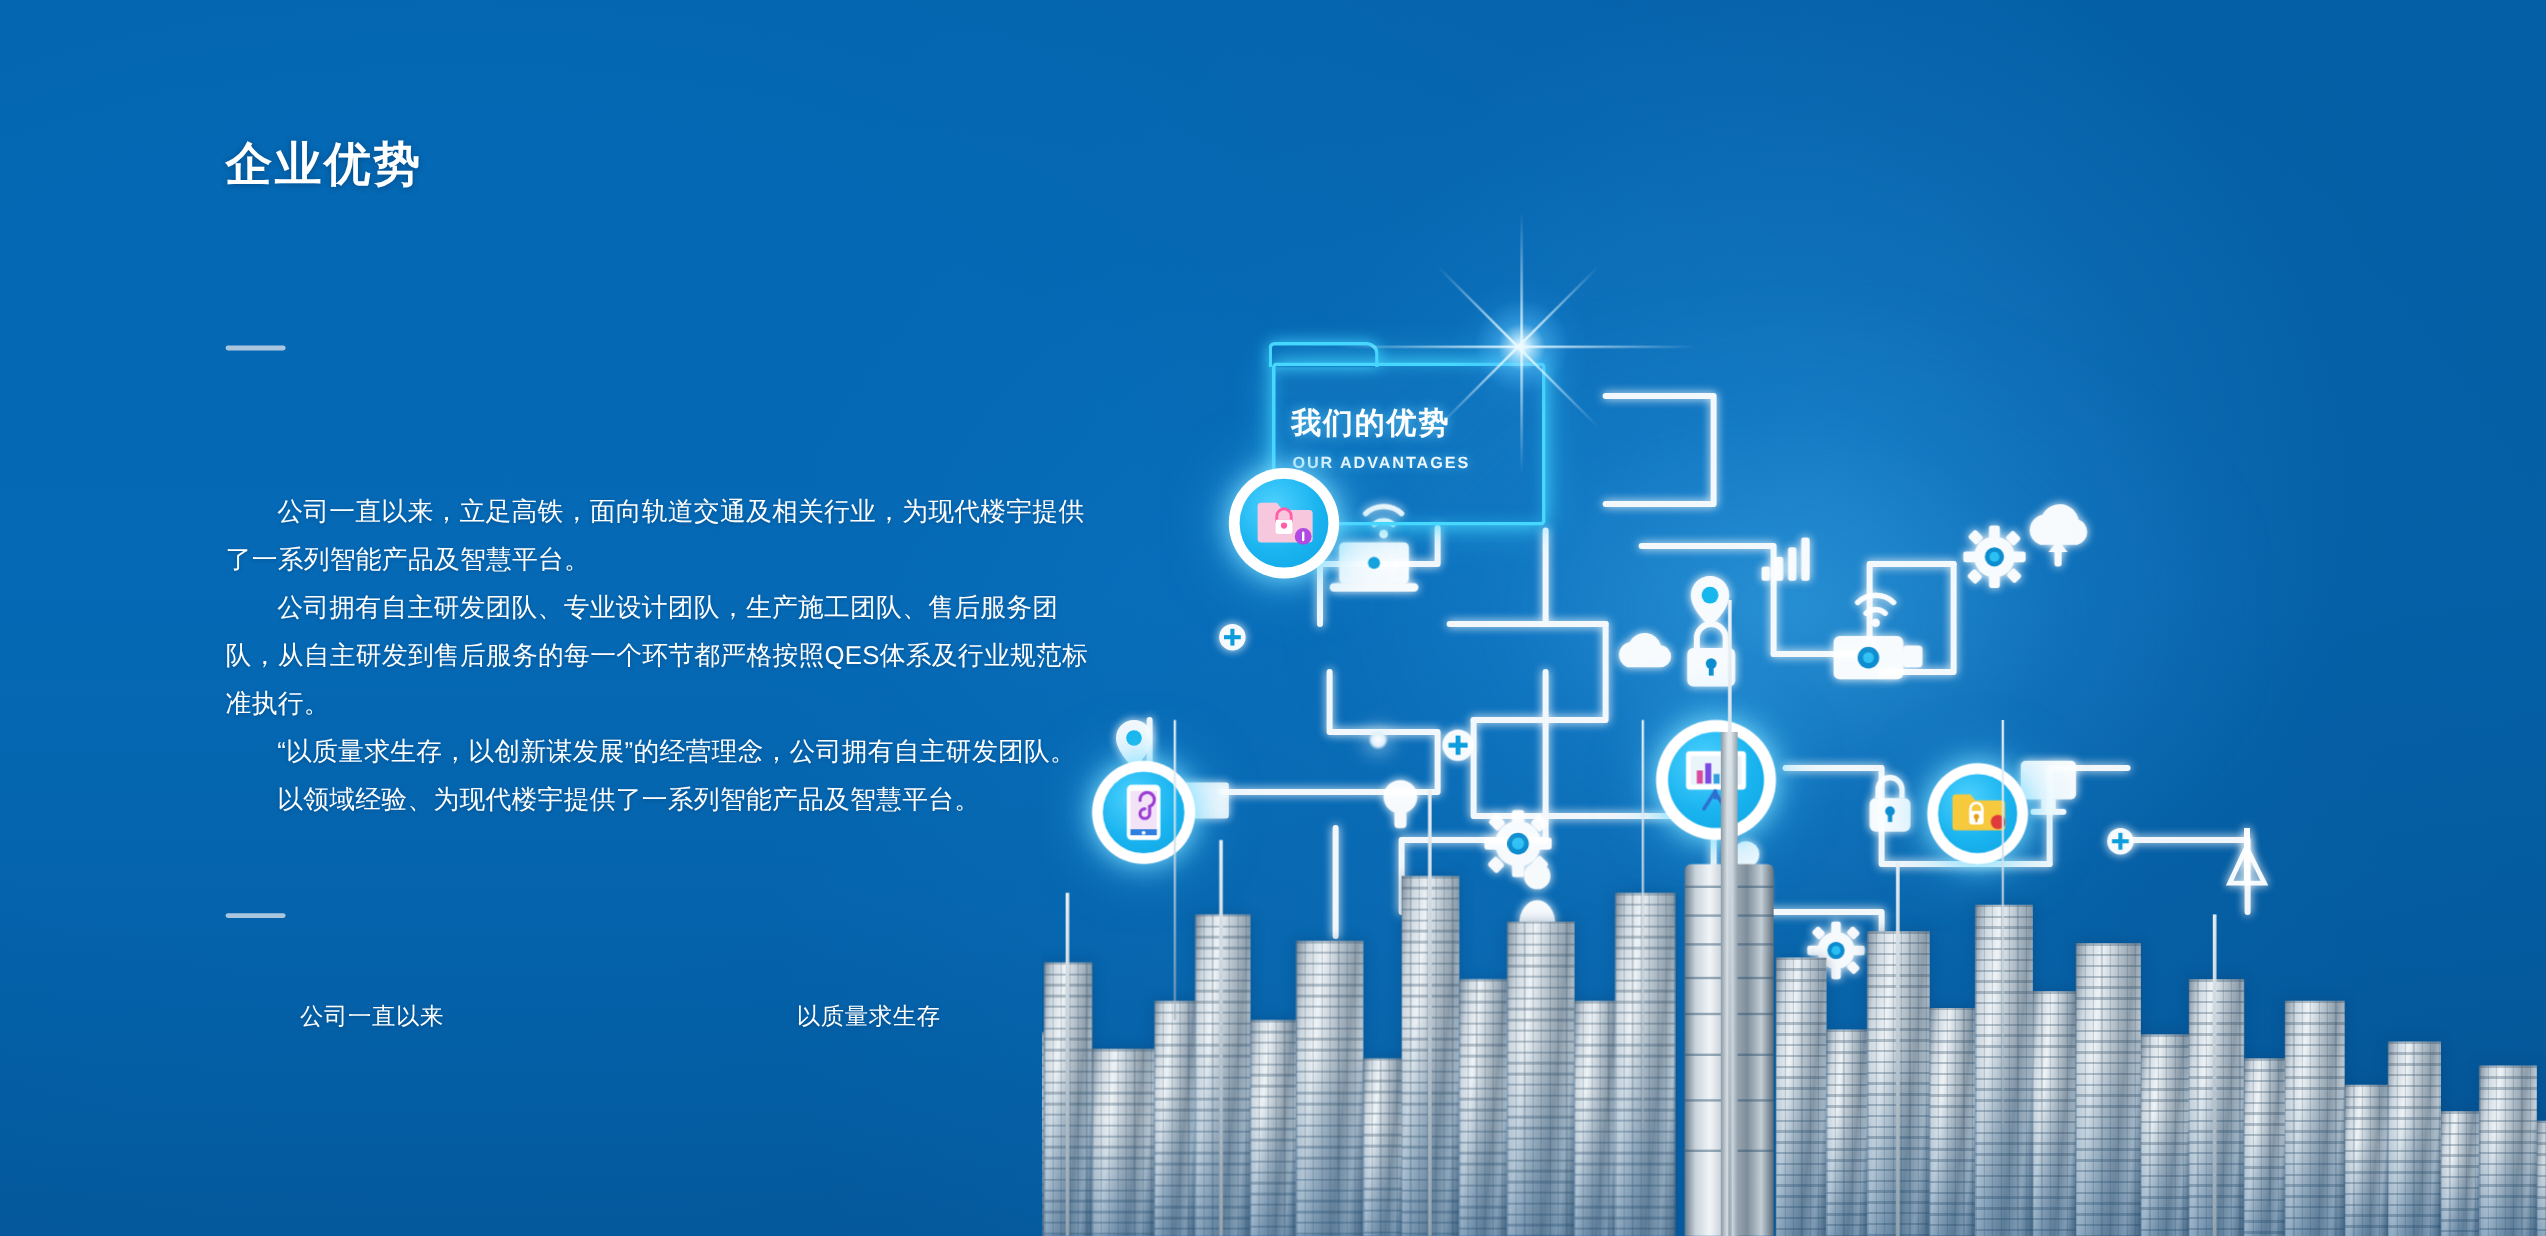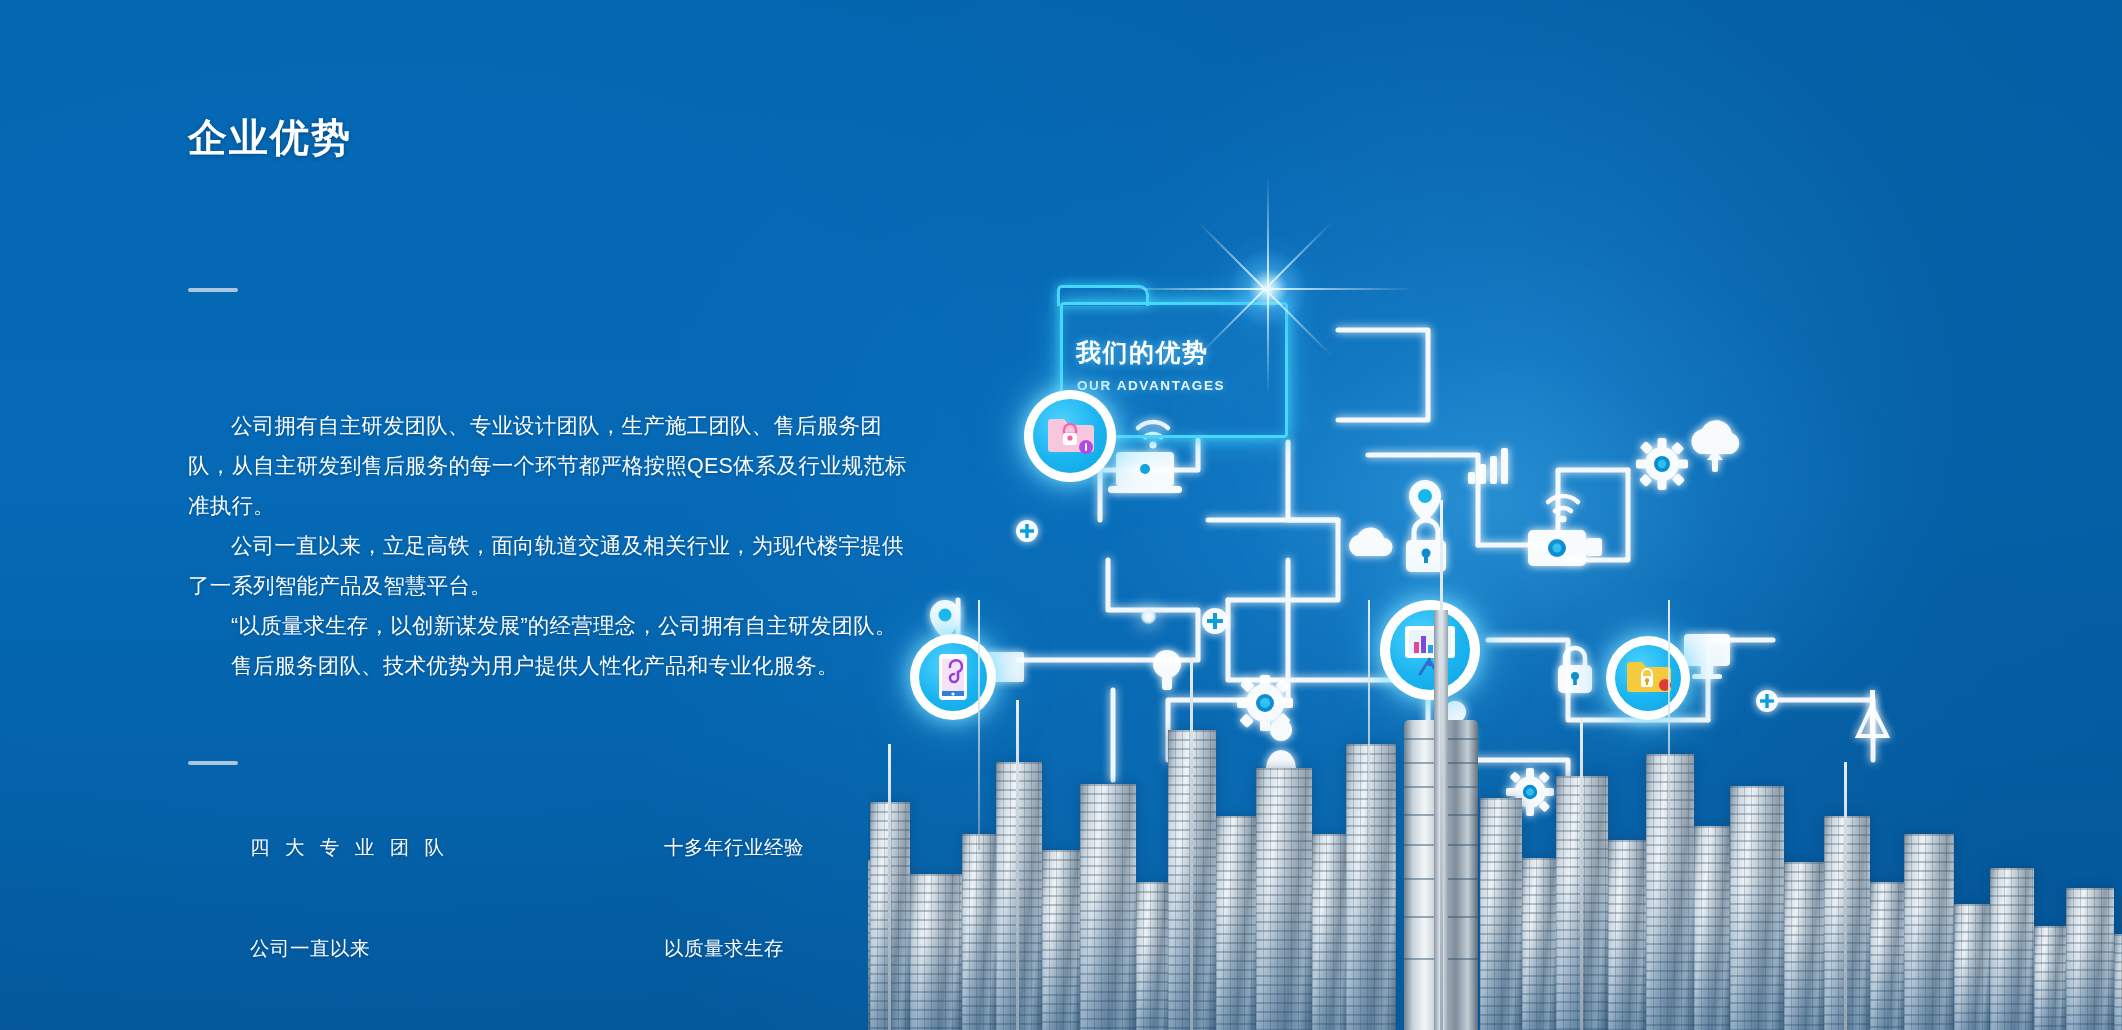--- a/index.html
+++ b/index.html
@@ -162,33 +162,29 @@
 
   <div class="bg-base"></div>
   <div class="bg-vign"></div>
 
   <div class="left">
 
     <div class="title-cn">企业优势</div>
     <div class="rule rule-top"></div>
 
     <div class="para-wrap">
+      <p class="para">公司一直以来，立足高铁，面向轨道交通及相关行业，为现代楼宇提供了一系列智能产品及智慧平台。</p>
       <p class="para">公司拥有自主研发团队、专业设计团队，生产施工团队、售后服务团队，从自主研发到售后服务的每一个环节都严格按照QES体系及行业规范标准执行。</p>
-      <p class="para">公司一直以来，立足高铁，面向轨道交通及相关行业，为现代楼宇提供了一系列智能产品及智慧平台。</p>
       <p class="para q">“以质量求生存，以创新谋发展”的经营理念，公司拥有自主研发团队。</p>
-      <p class="para">售后服务团队、技术优势为用户提供人性化产品和专业化服务。</p>
+      <p class="para">以领域经验、为现代楼宇提供了一系列智能产品及智慧平台。</p>
     </div>
 
     <div class="rule rule-mid"></div>
 
     <div class="stats">
-      <div class="stats-row">
-        <div class="stat c0">四 大 专 业 团 队</div>
-        <div class="stat c1">十多年行业经验</div>
-      </div>
       <div class="stats-row">
         <div class="stat c2">公司一直以来</div>
         <div class="stat c3">以质量求生存</div>
       </div>
     </div>
   </div>
 
   <div class="illus">
 
     <div class="net-halo"></div>

